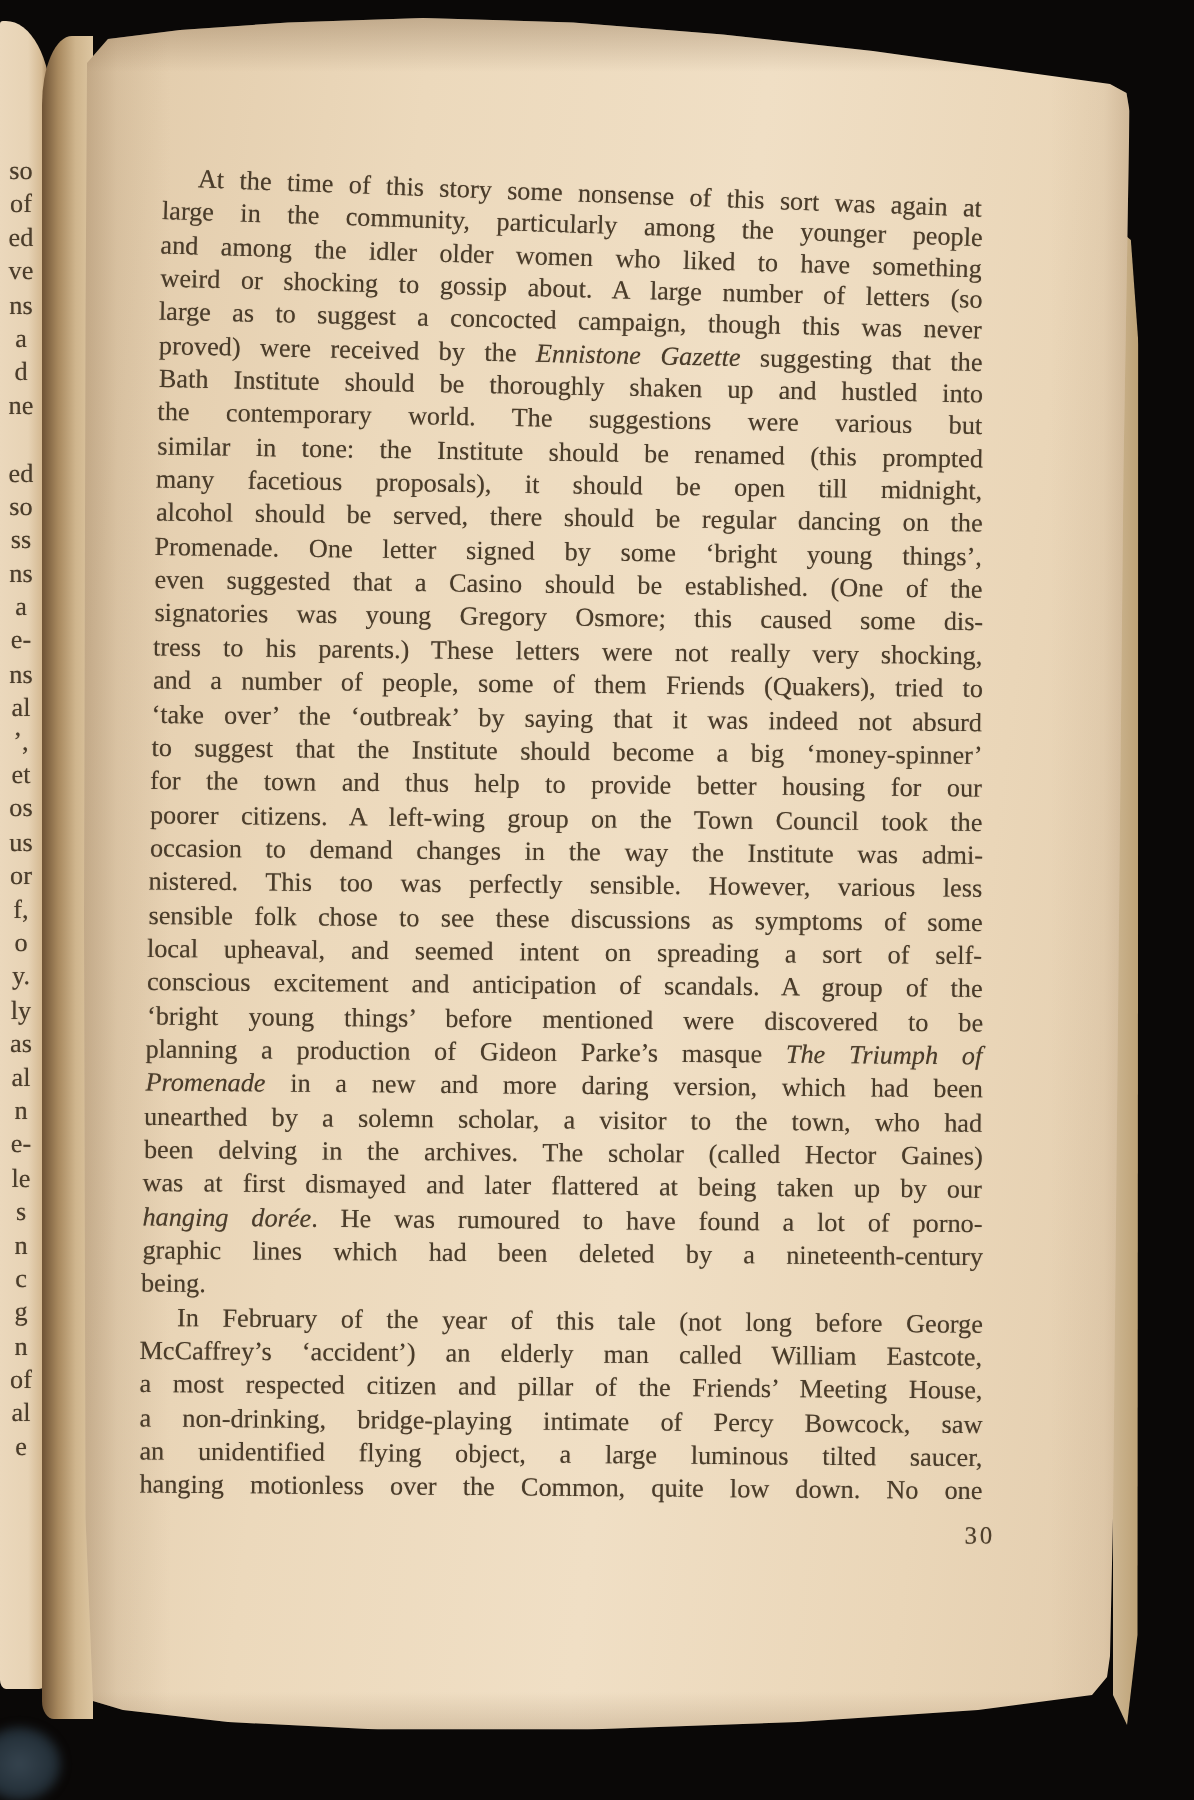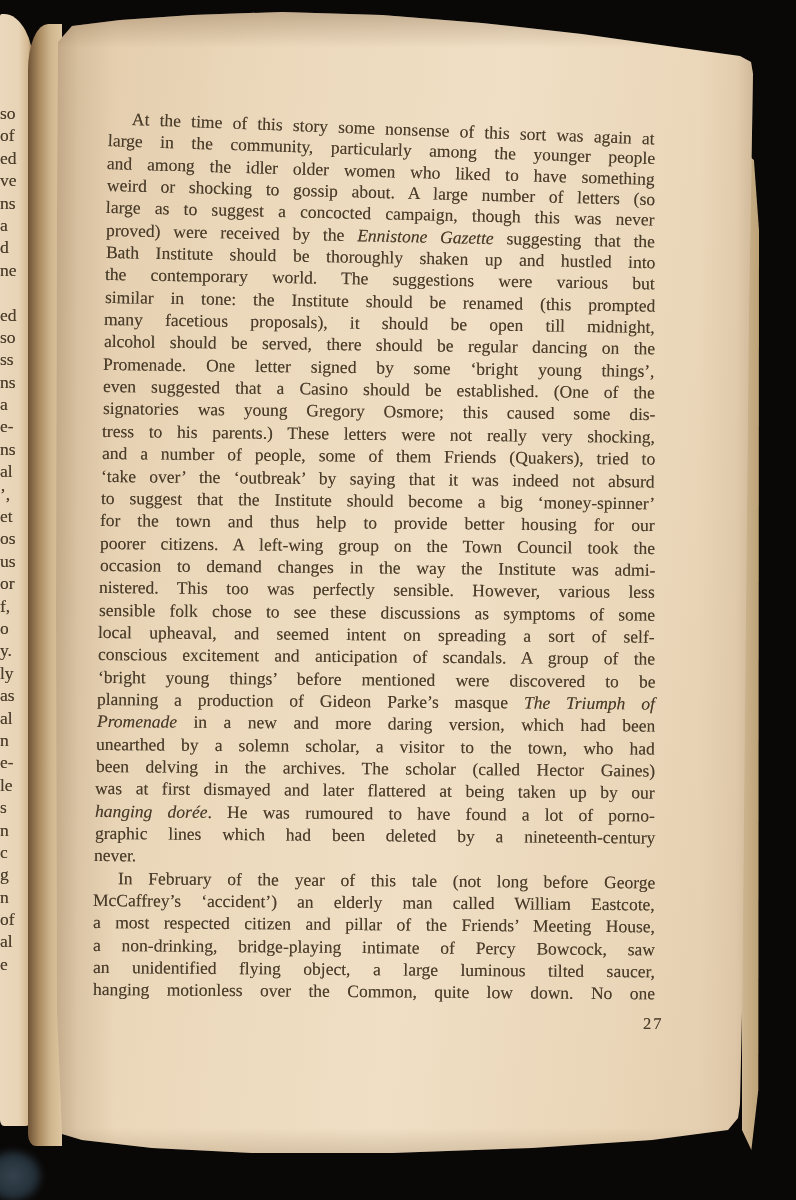--- a/index.html
+++ b/index.html
@@ -9,21 +9,21 @@
     font-family:"Liberation Serif","DejaVu Serif",serif;
   }
   
   .sliver{
     position:absolute;left:0;top:14px;width:34px;height:1112px;z-index:2;
     background:linear-gradient(90deg,#ebd8bc 0%,#e7d3b5 55%,#d4b992 82%,#9c7d57 96%,#7a5c3b 100%);
     border-radius:2px 30px 8px 4px / 2px 55px 10px 6px;
   }
   .frag-col{
     position:absolute;left:0;top:88px;width:28px;padding-right:2px;
-    text-align:left;
+    text-align:center;
     font-size:17.5px;line-height:22.4px;color:#4b3d2b;
     text-shadow:0 0 .5px rgba(75,61,43,.65);
   }
   .frag-col div{height:22.4px;overflow:hidden;}
   
   .gutter{
     position:absolute;left:28px;top:24px;width:34px;height:1122px;z-index:2;
     background:linear-gradient(90deg,#6e5335 0%,#a8895f 32%,#cfb58d 66%,#ddc6a1 100%);
     border-top-left-radius:20px 46px;
     border-bottom-left-radius:8px 12px;
@@ -163,24 +163,24 @@
       <div class="tline" style="transform: rotate(0.49deg); margin-left: 5.3px;"><span>local upheaval, and seemed intent on spreading a sort of self-</span></div>
       <div class="tline" style="transform: rotate(0.48deg); margin-left: 4.9px;"><span>conscious excitement and anticipation of scandals. A group of the</span></div>
       <div class="tline" style="transform: rotate(0.48deg); margin-left: 4.5px;"><span>‘bright young things’ before mentioned were discovered to be</span></div>
       <div class="tline" style="transform: rotate(0.47deg); margin-left: 4.1px;"><span>planning a production of Gideon Parke’s masque </span><span class="it">The Triumph of</span></div>
       <div class="tline" style="transform: rotate(0.47deg); margin-left: 3.7px;"><span class="it">Promenade</span><span> in a new and more daring version, which had been</span></div>
       <div class="tline" style="transform: rotate(0.47deg); margin-left: 3.2px;"><span>unearthed by a solemn scholar, a visitor to the town, who had</span></div>
       <div class="tline" style="transform: rotate(0.46deg); margin-left: 2.8px;"><span>been delving in the archives. The scholar (called Hector Gaines)</span></div>
       <div class="tline" style="transform: rotate(0.46deg); margin-left: 2.4px;"><span>was at first dismayed and later flattered at being taken up by our</span></div>
       <div class="tline" style="transform: rotate(0.46deg); margin-left: 2px;"><span class="it">hanging dorée</span><span>. He was rumoured to have found a lot of porno-</span></div>
       <div class="tline" style="transform: rotate(0.46deg); margin-left: 1.6px;"><span>graphic lines which had been deleted by a nineteenth-century</span></div>
-      <div class="tline para-end" style="transform: rotate(0.46deg); margin-left: 1.1px;"><span>never.</span></div>
+      <div class="tline para-end" style="transform: rotate(0.46deg); margin-left: 1.1px;"><span>being.</span></div>
       <div class="tline indent" style="transform: rotate(0.46deg); margin-left: 0.7px;"><span>In February of the year of this tale (not long before George</span></div>
       <div class="tline" style="transform: rotate(0.45deg); margin-left: 0.3px;"><span>McCaffrey’s ‘accident’) an elderly man called William Eastcote,</span></div>
       <div class="tline" style="transform: rotate(0.45deg); margin-left: 0px;"><span>a most respected citizen and pillar of the Friends’ Meeting House,</span></div>
       <div class="tline" style="transform: rotate(0.45deg); margin-left: 0px;"><span>a non-drinking, bridge-playing intimate of Percy Bowcock, saw</span></div>
       <div class="tline" style="transform: rotate(0.45deg); margin-left: 0px;"><span>an unidentified flying object, a large luminous tilted saucer,</span></div>
       <div class="tline" style="transform: rotate(0.45deg); margin-left: 0px;"><span>hanging motionless over the Common, quite low down. No one</span></div>
     </div>
-  <div class="pagenum">27</div>
+  <div class="pagenum">30</div>
 </div>
 
 <div class="blob"></div>
 
 </body></html>

